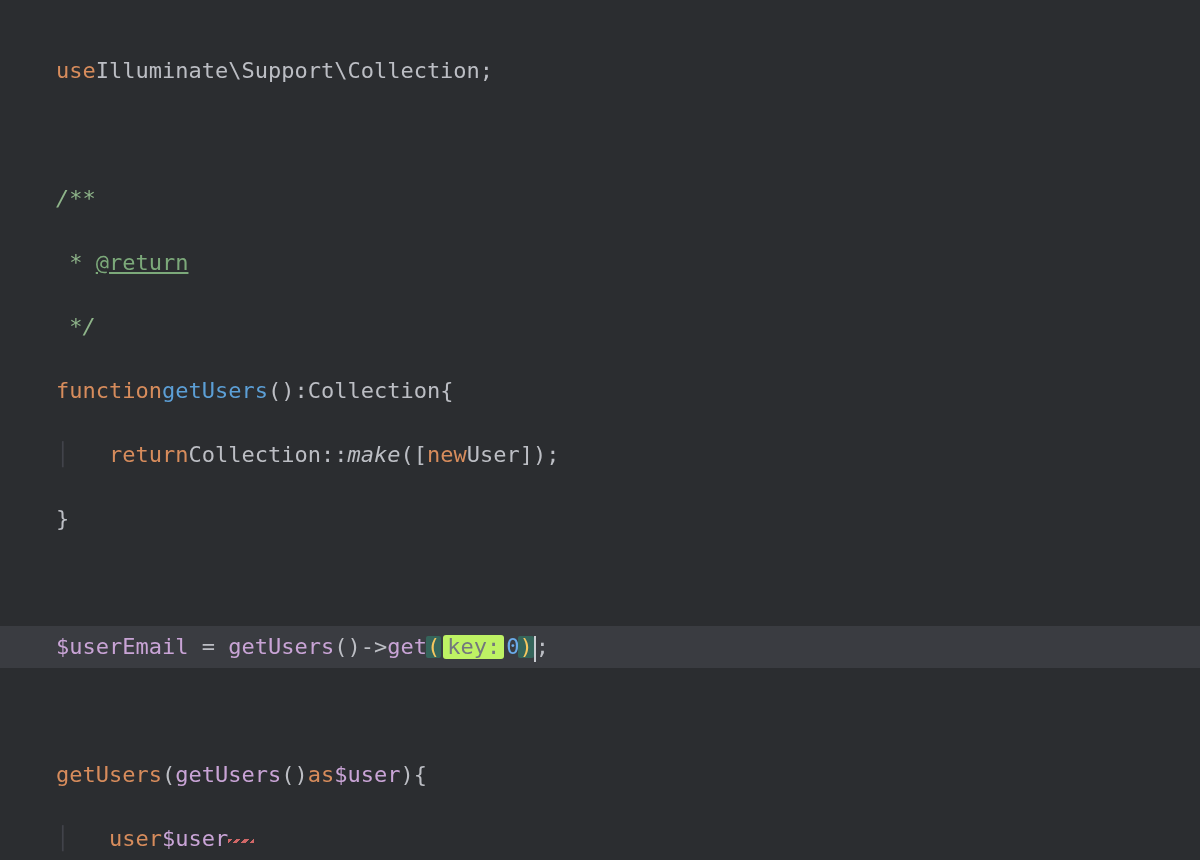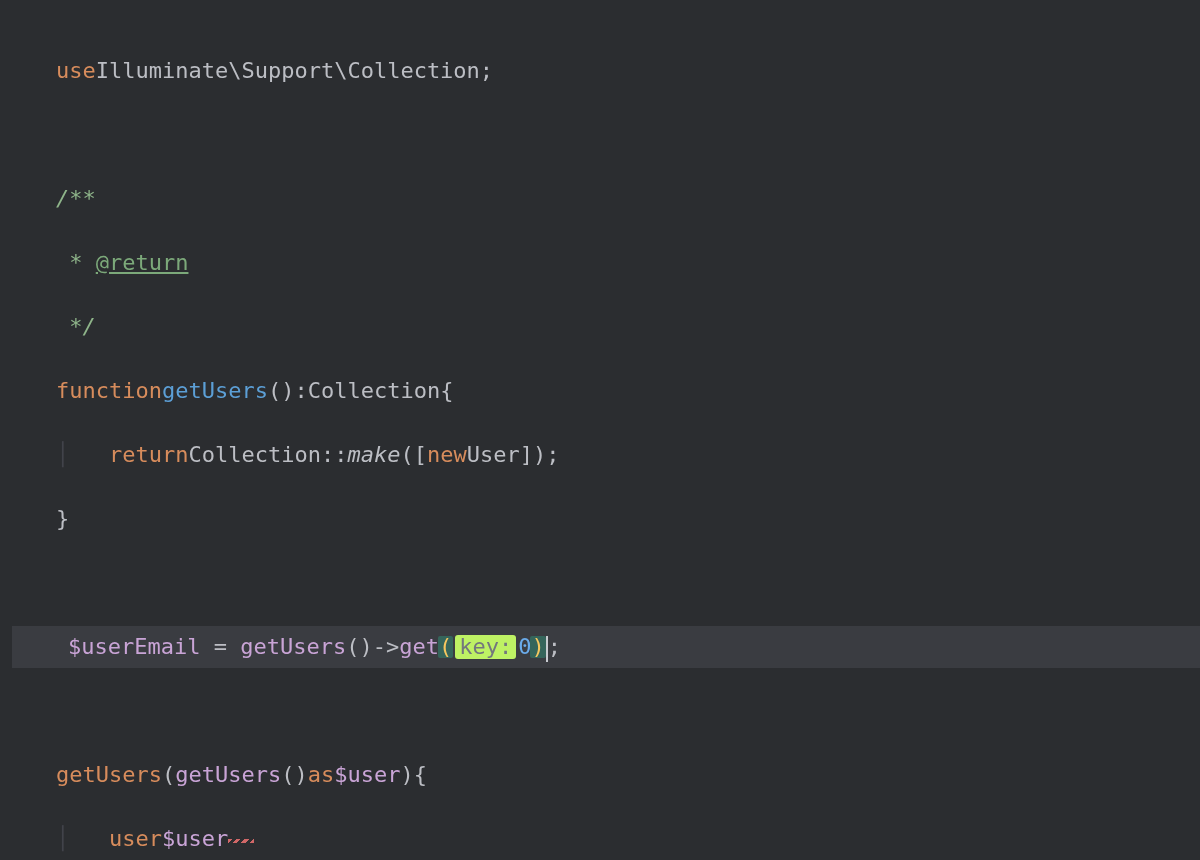--- a/index.html
+++ b/index.html
@@ -37,21 +37,20 @@
     white-space: pre;
   }
   .line {
     padding: 0 0 0 56px;
     height: 42px;
     display: flex;
     align-items: center;
   }
   .line.hl {
     background: var(--bg-line-hl);
-    margin-left: 12px;
   }
   .kw     { color: var(--keyword); }
   .fn-def { color: var(--funcdef); }
   .ident  { color: var(--ident); }
   .type   { color: var(--type); }
   .comment{ color: var(--comment); font-style: italic; }
   .doctag { color: var(--doctag); text-decoration: underline; }
   .punct  { color: var(--punct); }
   .gray   { color: var(--gray-dim); font-style: italic; }
   .hint   { color: var(--gray-hint); }

